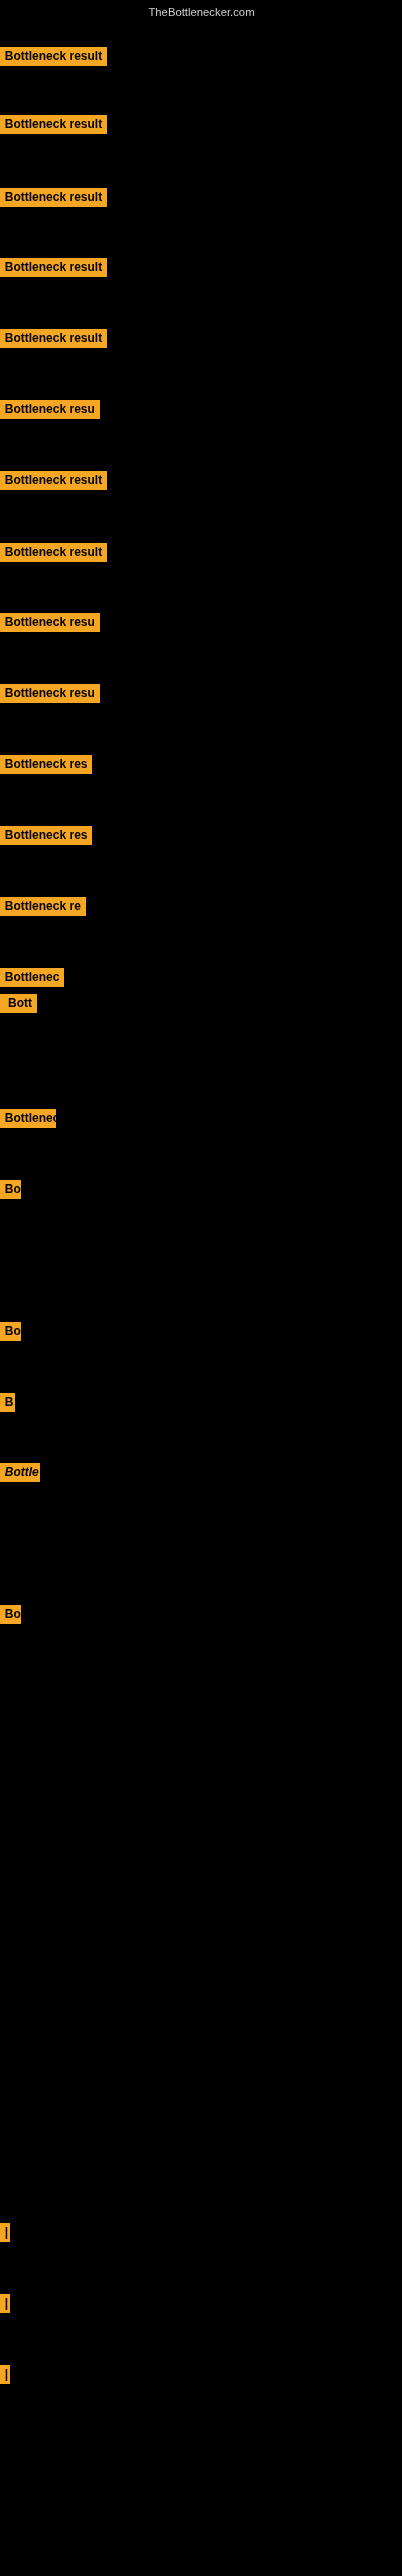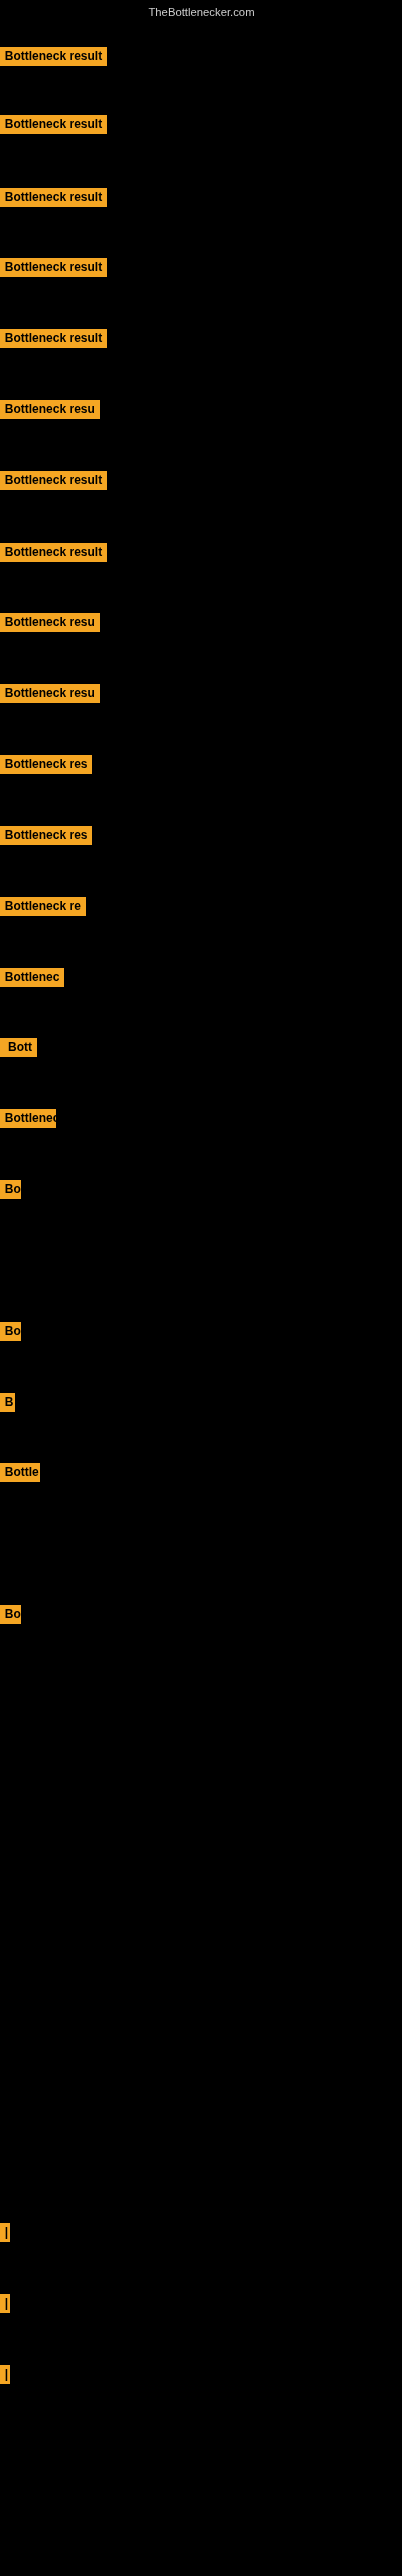--- a/index.html
+++ b/index.html
@@ -53,24 +53,24 @@
     <div class="bottleneck-badge" style="top: 329px; max-width: 115px;">Bottleneck result</div>
     <div class="bottleneck-badge" style="top: 400px; max-width: 111px;">Bottleneck resu</div>
     <div class="bottleneck-badge" style="top: 471px; max-width: 111px;">Bottleneck result</div>
     <div class="bottleneck-badge" style="top: 543px; max-width: 116px;">Bottleneck result</div>
     <div class="bottleneck-badge" style="top: 613px; max-width: 109px;">Bottleneck resu</div>
     <div class="bottleneck-badge" style="top: 684px; max-width: 105px;">Bottleneck resu</div>
     <div class="bottleneck-badge" style="top: 755px; max-width: 101px;">Bottleneck res</div>
     <div class="bottleneck-badge" style="top: 826px; max-width: 98px;">Bottleneck res</div>
     <div class="bottleneck-badge" style="top: 897px; max-width: 93px; text-align: right;">Bottleneck re</div>
     <div class="bottleneck-badge" style="top: 968px; max-width: 64px;">Bottlenec</div>
-    <div class="bottleneck-badge" style="top: 1038px; max-width: 40px; padding-left: 8px;">Bott</div>
+    <div class="bottleneck-badge" style="top: 994px; max-width: 40px; padding-left: 8px;">Bott</div>
     <div class="bottleneck-badge" style="top: 1109px; max-width: 56px;">Bottlenec</div>
     <div class="bottleneck-badge" style="top: 1180px; max-width: 21px;">Bo</div>
     <div class="bottleneck-badge" style="top: 1322px; max-width: 21px;">Bo</div>
     <div class="bottleneck-badge" style="top: 1393px; max-width: 14.5px;">B</div>
-    <div class="bottleneck-badge" style="top: 1463px; max-width: 40px;">Bottle</div>
+    <div class="bottleneck-badge" style="top: 1463px; max-width: 40px; font-style: italic;">Bottle</div>
     <div class="bottleneck-badge" style="top: 1605px; max-width: 21px;">Bo</div>
     <div class="bottleneck-badge" style="top: 2223px; max-width: 8px;">|</div>
     <div class="bottleneck-badge" style="top: 2294px; max-width: 8px;">|</div>
     <div class="bottleneck-badge" style="top: 2365px; max-width: 8px;">|</div>
   </div>
 
 
 </body></html>

